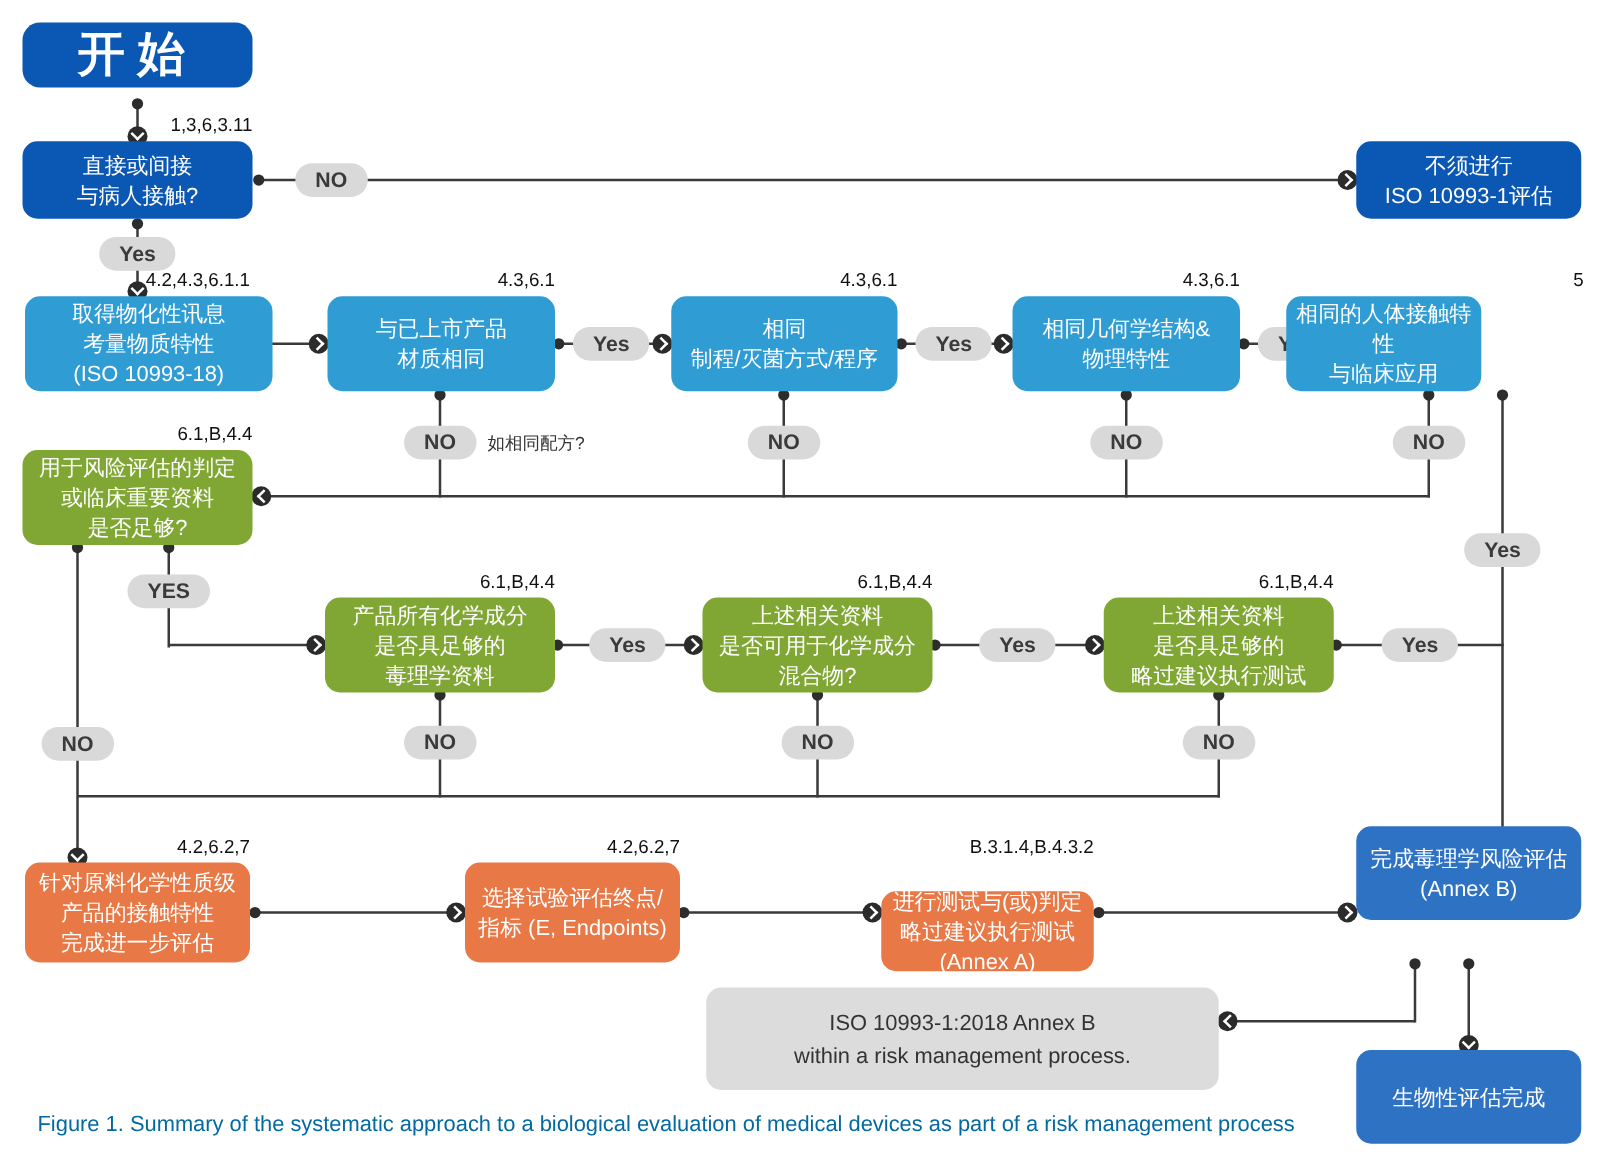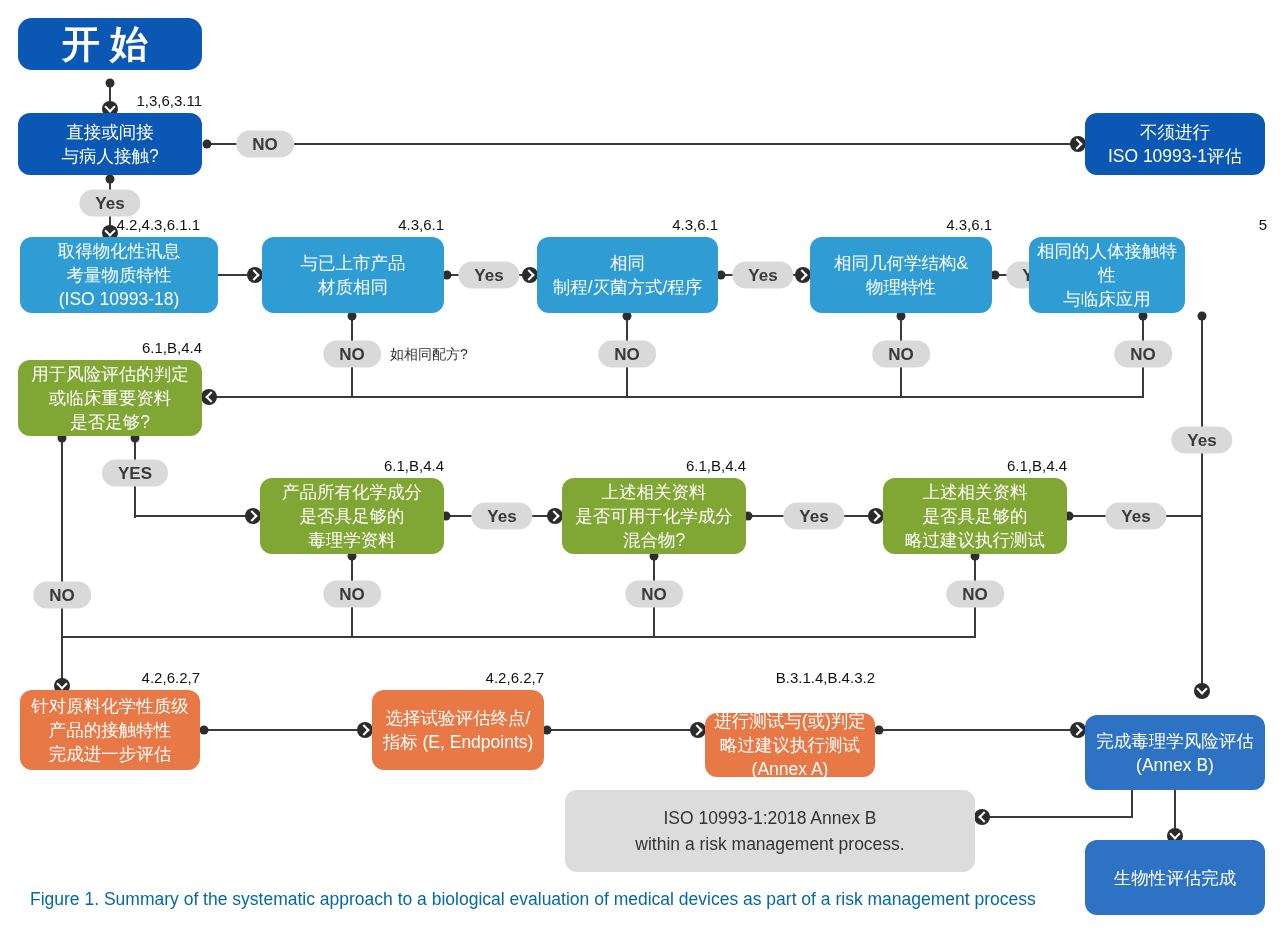--- a/index.html
+++ b/index.html
@@ -265,21 +265,21 @@
     <div>选择试验评估终点/</div>
     <div>指标 (E, Endpoints)</div>
   </div>
 
   <div class="node orange" style="left:705px;top:713px;width:170px;height:64px">
     <div>进行测试与(或)判定</div>
     <div>略过建议执行测试</div>
     <div>(Annex A)</div>
   </div>
 
-  <div class="node mid" style="left:1085px;top:715px;width:180px;height:75px">
+  <div class="node mid" style="left:1085px;top:661px;width:180px;height:75px">
     <div>完成毒理学风险评估</div>
     <div>(Annex B)</div>
   </div>
 
   <div class="node note" style="left:565px;top:790px;width:410px;height:82px">
     <div>ISO 10993-1:2018 Annex B</div>
     <div>within a risk management process.</div>
   </div>
 
   <div class="node mid" style="left:1085px;top:840px;width:180px;height:75px">

